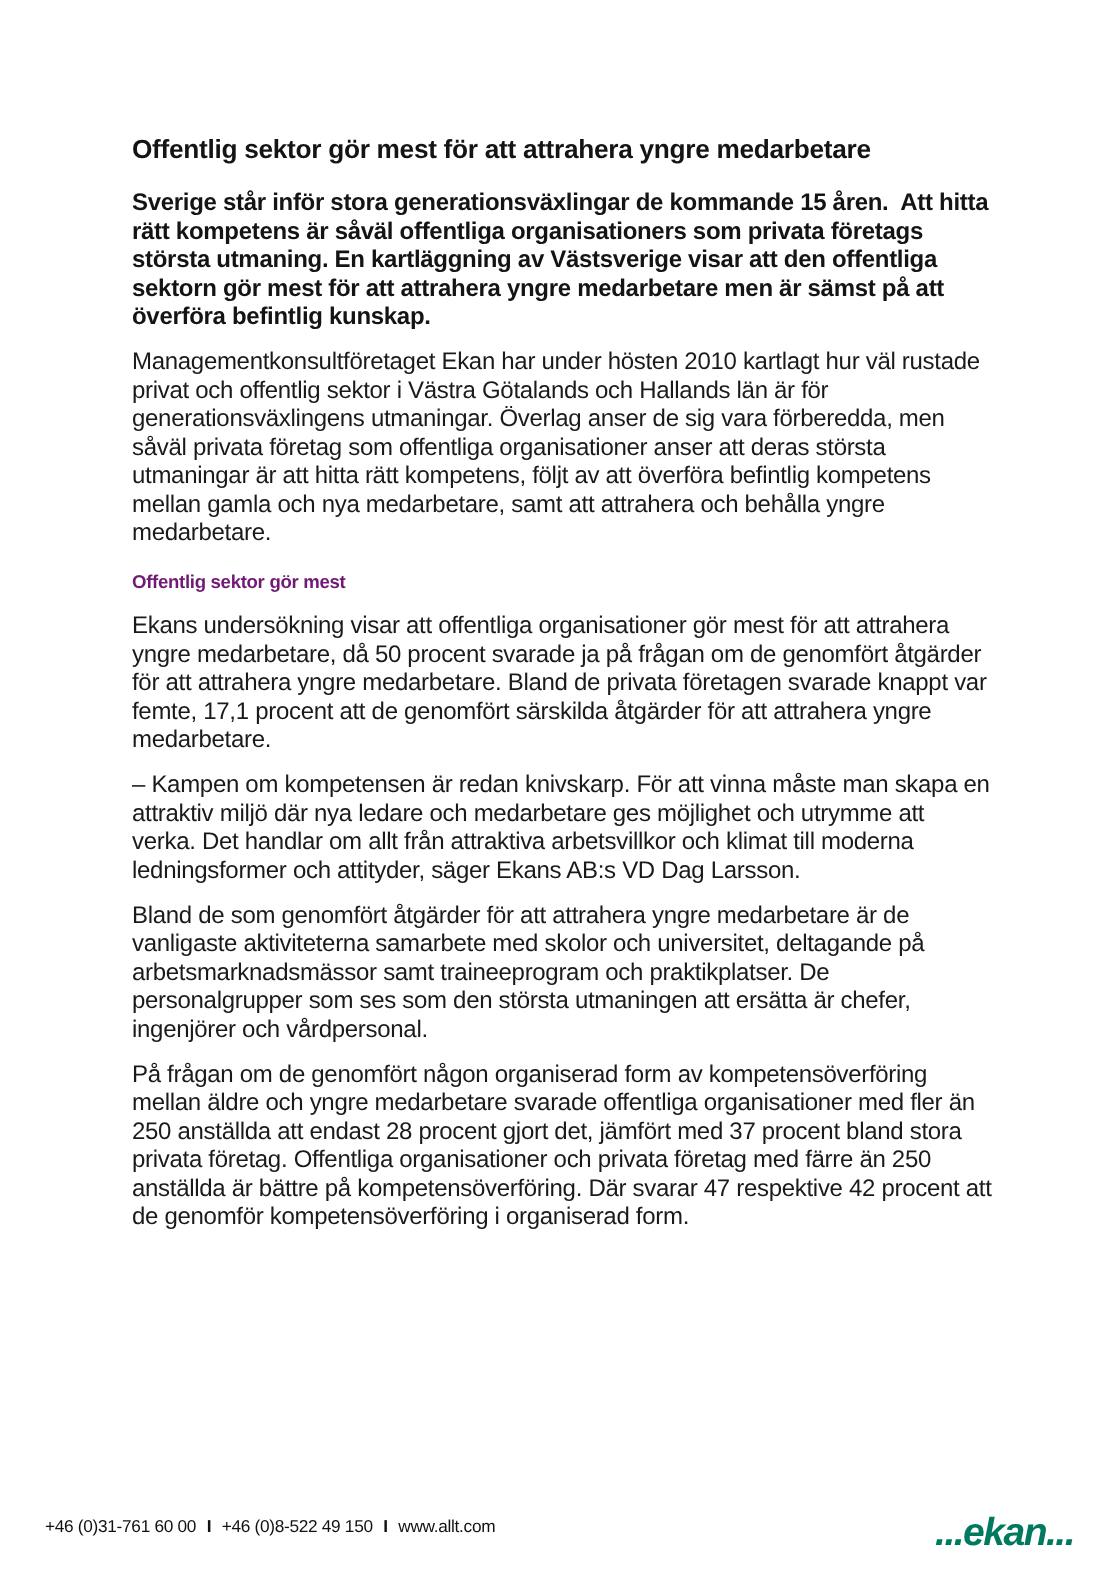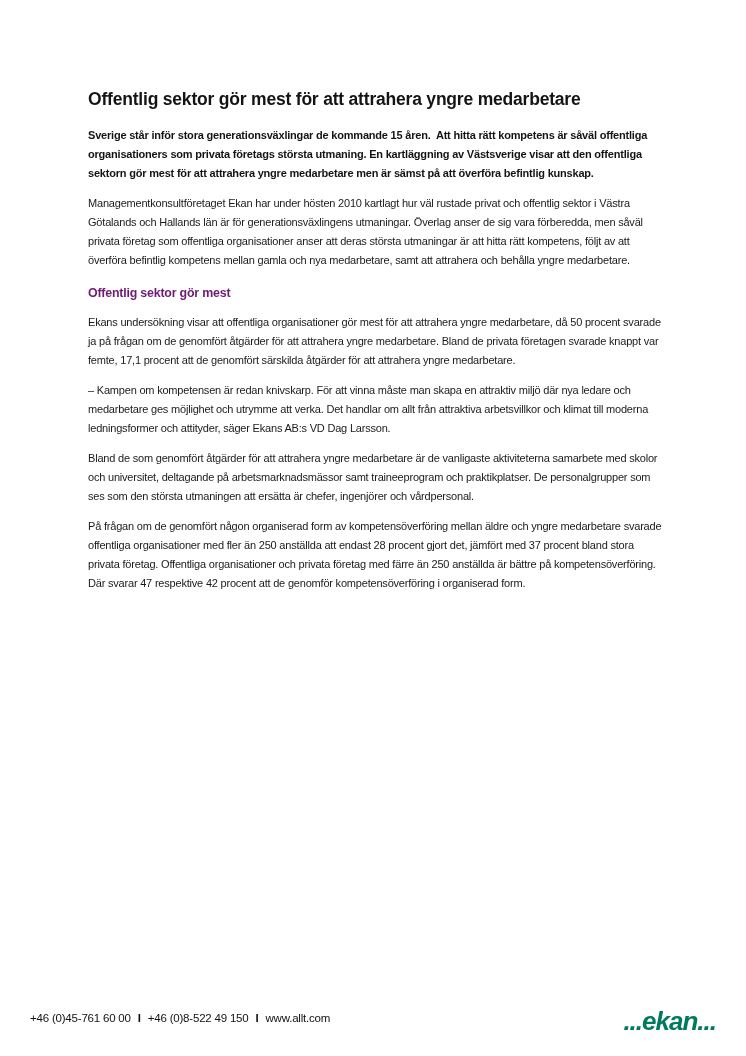--- a/index.html
+++ b/index.html
@@ -27,21 +27,21 @@
     margin-top: 33px;
   }
   .doc-title {
     font-size: 17.5px;
     font-weight: 700;
     letter-spacing: -0.2px;
     margin: 0 0 16px 0;
     color: #141414;
   }
   .para {
-    font-size: 11px;
+    font-size: 16px;
     line-height: 19px;
     letter-spacing: -0.2px;
     margin: 0 0 11px 0;
     white-space: pre-wrap;
     color: #1a1a1a;
   }
   .lead {
     font-weight: 700;
     color: #141414;
   }
@@ -105,21 +105,21 @@
 
 
     <p class="para">På frågan om de genomfört någon organiserad form av kompetensöverföring mellan äldre och yngre medarbetare svarade offentliga organisationer med fler än 250 anställda att endast 28 procent gjort det, jämfört med 37 procent bland stora privata företag. Offentliga organisationer och privata företag med färre än 250 anställda är bättre på kompetensöverföring. Där svarar 47 respektive 42 procent att de genomför kompetensöverföring i organiserad form.</p>
 
 
   </div>
 
   <div class="footer">
 
     <div class="footer-contacts">
-      <span>+46 (0)45-761 60 00</span>
+      <span>+46 (0)31-761 60 00</span>
       <span class="footer-sep">I</span>
       <span>+46 (0)8-522 49 150</span>
       <span class="footer-sep">I</span>
       <span>www.allt.com</span>
     </div>
 
     <div class="logo" style="color: rgb(0, 121, 95);">...ekan...</div>
 
   </div>
 

